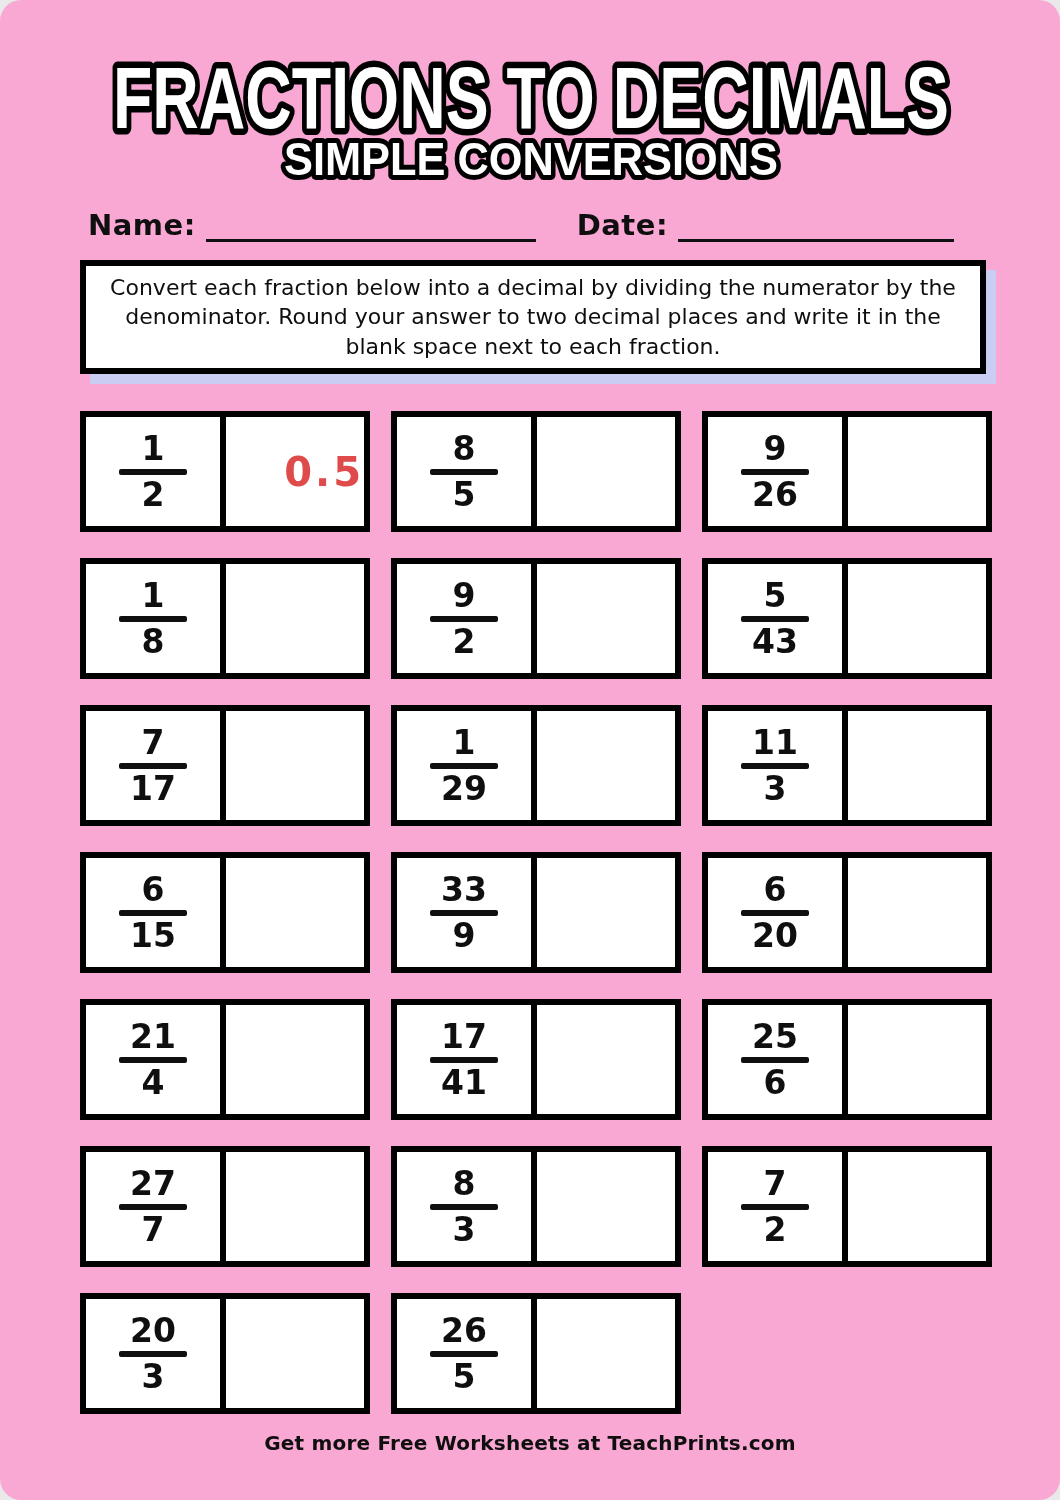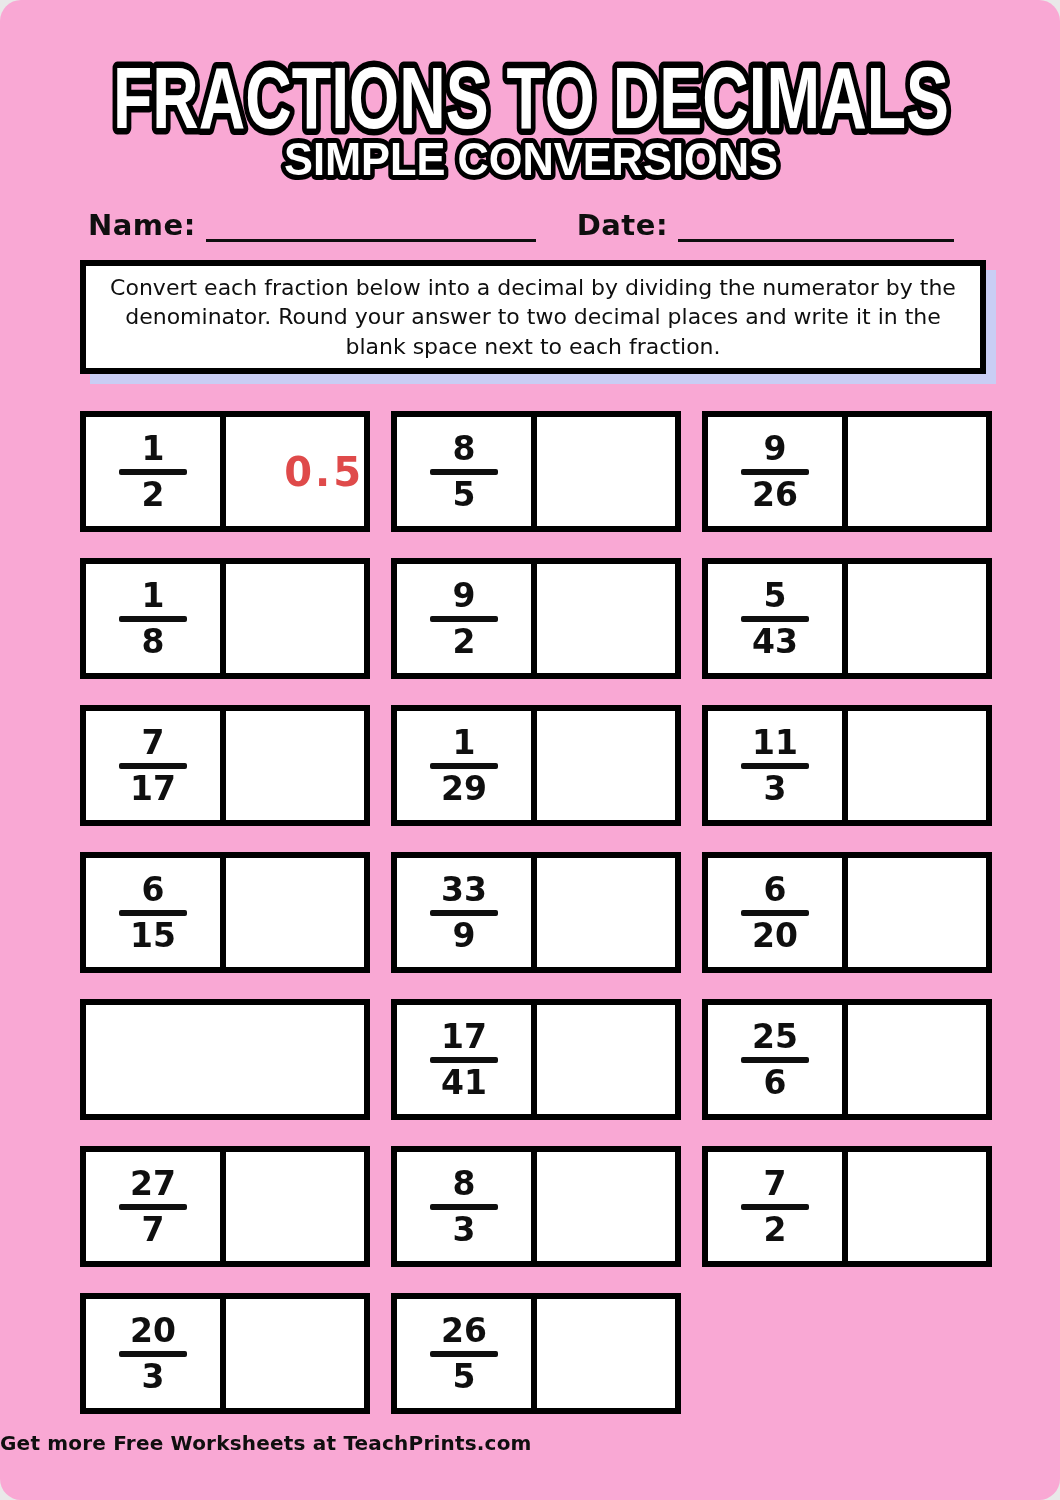--- a/index.html
+++ b/index.html
@@ -49,21 +49,21 @@
     border-right:6px solid #000;
     display:flex;flex-direction:column;align-items:center;justify-content:center;
   }
   .numerator,.denominator{font-size:33px;font-weight:bold;line-height:1.02;}
   .fraction-bar{width:68px;height:6px;background:#0f0f0f;border-radius:2px;margin:3px 0;}
   .answer-cell{display:flex;align-items:center;justify-content:flex-end;}
   .answer-value{font-size:40px;font-weight:bold;color:#df4a4a;letter-spacing:3px;}
   
   .footer{
     position:absolute;top:1431px;left:0;width:100%;
-    text-align:left;font-size:20px;font-weight:bold;letter-spacing:0.2px;
+    text-align:center;font-size:20px;font-weight:bold;letter-spacing:0.2px;
   }
 </style>
 </head>
 <body>
 
 <div class="page">
 
   <svg class="header-svg" width="1060" height="140" viewBox="0 0 1060 140">
     <text x="531" y="80" text-anchor="middle" font-size="88" textLength="836" lengthAdjust="spacingAndGlyphs" fill="#ffffff" stroke="#000000" stroke-width="13" paint-order="stroke" stroke-linejoin="round">FRACTIONS TO DECIMALS</text>
     <text x="531" y="127" text-anchor="middle" font-size="47" textLength="494" lengthAdjust="spacingAndGlyphs" fill="#ffffff" stroke="#000000" stroke-width="10" paint-order="stroke" stroke-linejoin="round">SIMPLE CONVERSIONS</text>
@@ -199,20 +199,25 @@
       <div class="fraction-cell">
         <span class="numerator">6</span>
         <span class="fraction-bar"></span>
         <span class="denominator">20</span>
       </div>
       <div class="answer-cell">
         <span class="answer-value"></span>
       </div>
     </div>
       <div class="problem">
+      <div class="fraction-cell">
+        <span class="numerator">21</span>
+        <span class="fraction-bar"></span>
+        <span class="denominator">4</span>
+      </div>
       <div class="answer-cell">
         <span class="answer-value"></span>
       </div>
     </div>
       <div class="problem">
       <div class="fraction-cell">
         <span class="numerator">17</span>
         <span class="fraction-bar"></span>
         <span class="denominator">41</span>
       </div>

